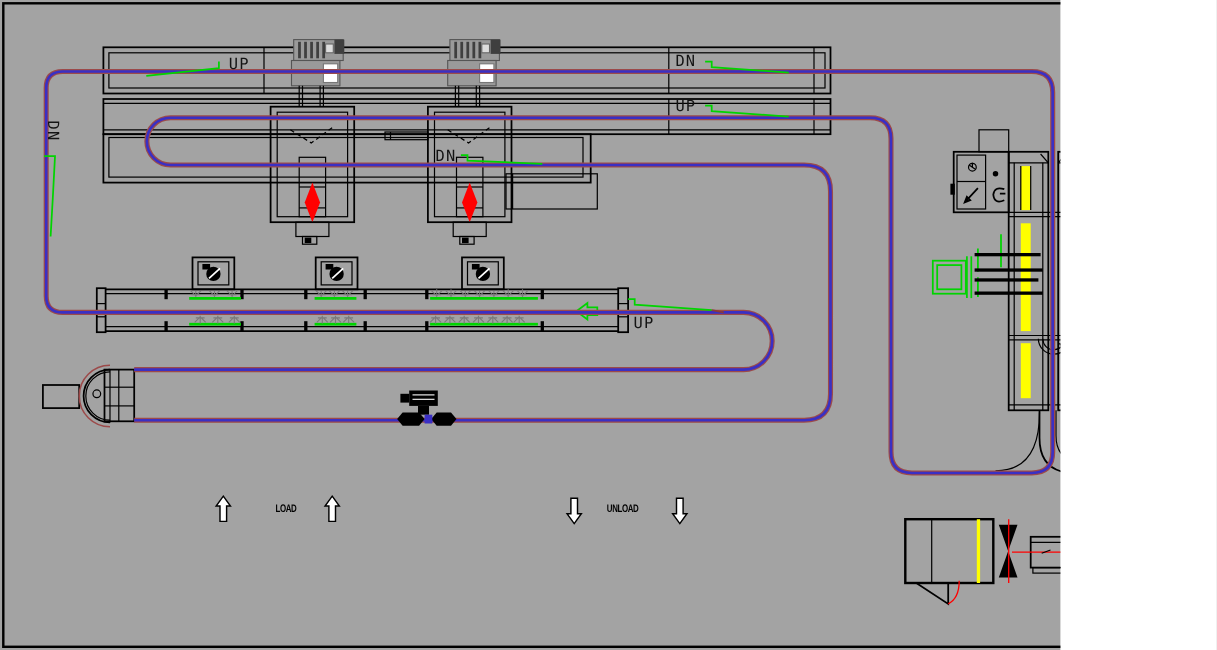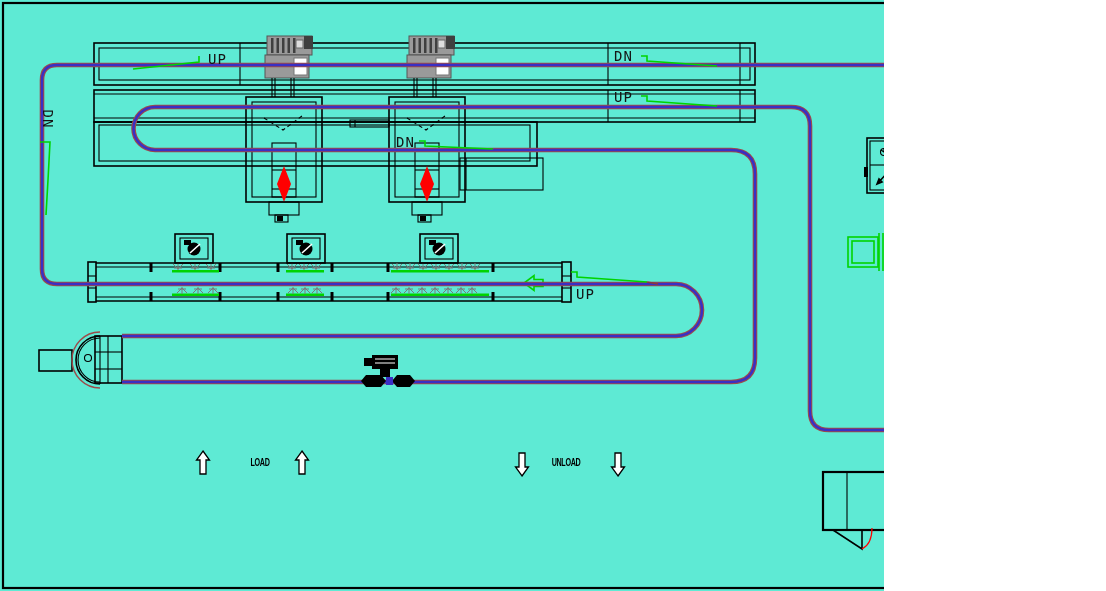--- a/index.html
+++ b/index.html
@@ -1,16 +1,16 @@
 <!DOCTYPE html>
 <html style="--ink: #000000; --conveyor-line: #3a2fc4; --conveyor-casing: #9c4a4a; --slope-marker: #00d400; --heater: #ffff00; --alert: #ff0000; --hoist-gray: #9a9a9a; --hoist-dark: #3f3f3f; --spray-gray: #7a7a7a;"><head>
 <meta charset="utf-8">
 <style>
   html,body{margin:0;padding:0;background:#fff;}
-  .canvas{position:relative;width:884px;height:591px;background:#5eead4;overflow:hidden;
+  .canvas{position:relative;width:964px;height:591px;background:#a3a3a3;overflow:hidden;
           font-family:"DejaVu Sans Mono", monospace;}
   svg{position:absolute;left:0;top:0;}
   
   .k   {stroke:var(--ink,#000);fill:none;stroke-width:1.1;}
   .k15 {stroke:var(--ink,#000);fill:none;stroke-width:1.6;}
   .k2  {stroke:var(--ink,#000);fill:none;stroke-width:2.2;}
   .kf  {fill:var(--ink,#111);stroke:none;}
   .dash{stroke-dasharray:4,3;}
   .grn {stroke:var(--slope-marker,#00d400);fill:none;stroke-width:1.6;}
   .grnf{fill:var(--slope-marker,#00d400);stroke:none;}

